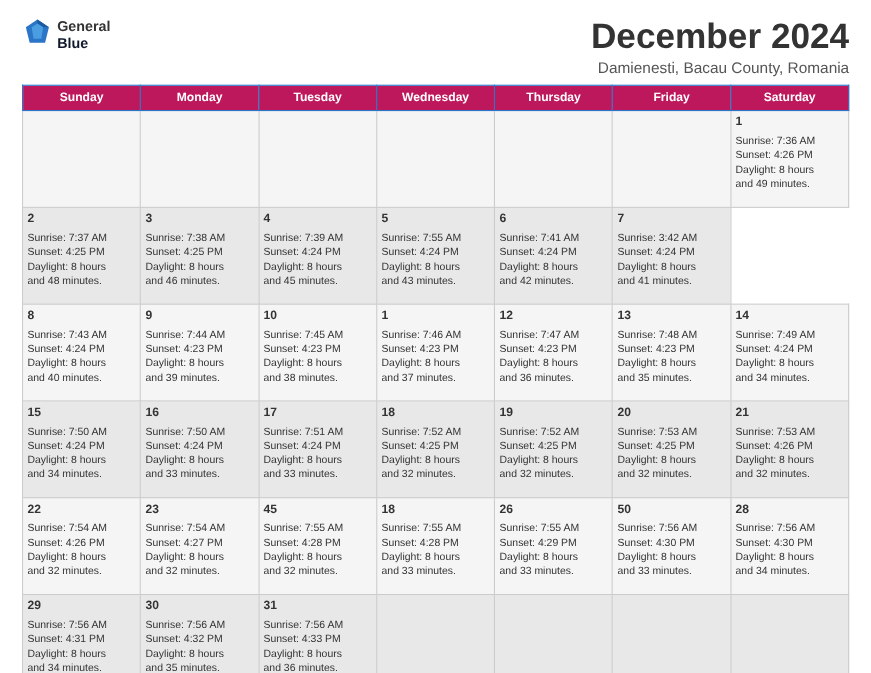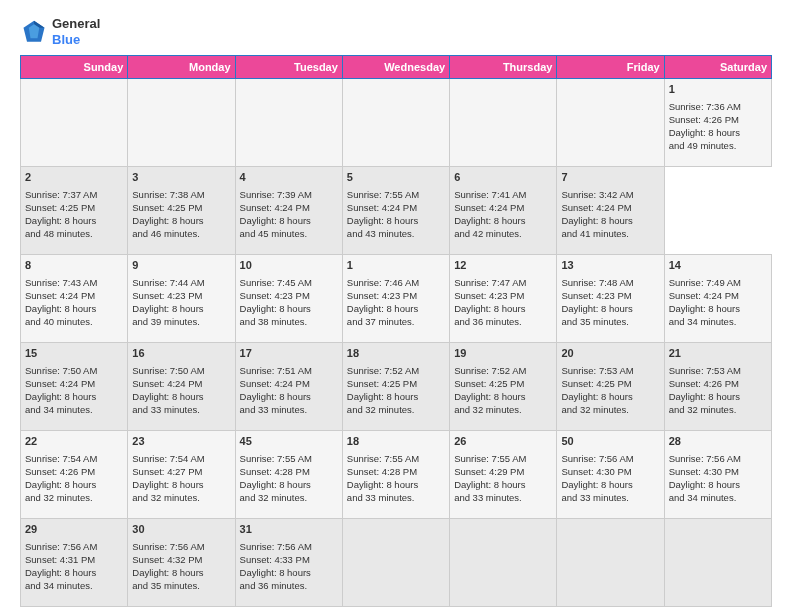--- a/index.html
+++ b/index.html
@@ -15,21 +15,21 @@
       padding: 16px 20px 10px 20px;
     }
     .header-row {
       display: flex;
       align-items: flex-start;
       justify-content: space-between;
       margin-bottom: 8px;
     }
     .logo {
       display: flex;
-      align-items: flex-end;
+      align-items: flex-start;
       gap: 4px;
     }
     .logo-text {
       font-size: 13px;
       font-weight: bold;
       color: #333;
       line-height: 1.2;
     }
     .logo-icon {
       width: 28px;
@@ -48,24 +48,24 @@
       font-size: 14px;
       color: #555;
       margin-top: 2px;
     }
     table {
       width: 100%;
       border-collapse: collapse;
       font-size: 10px;
     }
     thead tr th {
-      background-color: #ec4899;
+      background-color: #be185d;
       color: #fff;
       padding: 5px 4px;
-      text-align: right;
+      text-align: center;
       font-size: 11px;
       font-weight: bold;
       border: 1px solid #2a75c7;
     }
     tbody tr td {
       border: 1px solid #ccc;
       vertical-align: top;
       padding: 3px 4px;
       height: 88px;
       width: calc(100% / 7);
@@ -95,22 +95,26 @@
 <div class="container">
   <div class="header-row">
     <div class="logo">
       <svg class="logo-icon" viewBox="0 0 32 32">
         <polygon points="16,2 28,10 24,26 8,26 4,10" fill="#2a75c7"></polygon>
         <polygon points="16,2 28,10 22,10 16,6" fill="#1a5aa0"></polygon>
         <polygon points="16,6 22,10 20,22 12,22 10,10" fill="#4a9de0"></polygon>
       </svg>
       <div class="logo-text">
         <div>General</div>
-        <div style="color:#3b82f6">Blue</div>
+        <div style="color:#0f172a">Blue</div>
       </div>
+    </div>
+    <div class="title-block">
+      <div class="main-title">December 2024</div>
+      <div class="subtitle">Damienesti, Bacau County, Romania</div>
     </div>
   </div>
 
   <table>
     <thead>
       <tr>
         <th>Sunday</th>
         <th>Monday</th>
         <th>Tuesday</th>
         <th>Wednesday</th>

